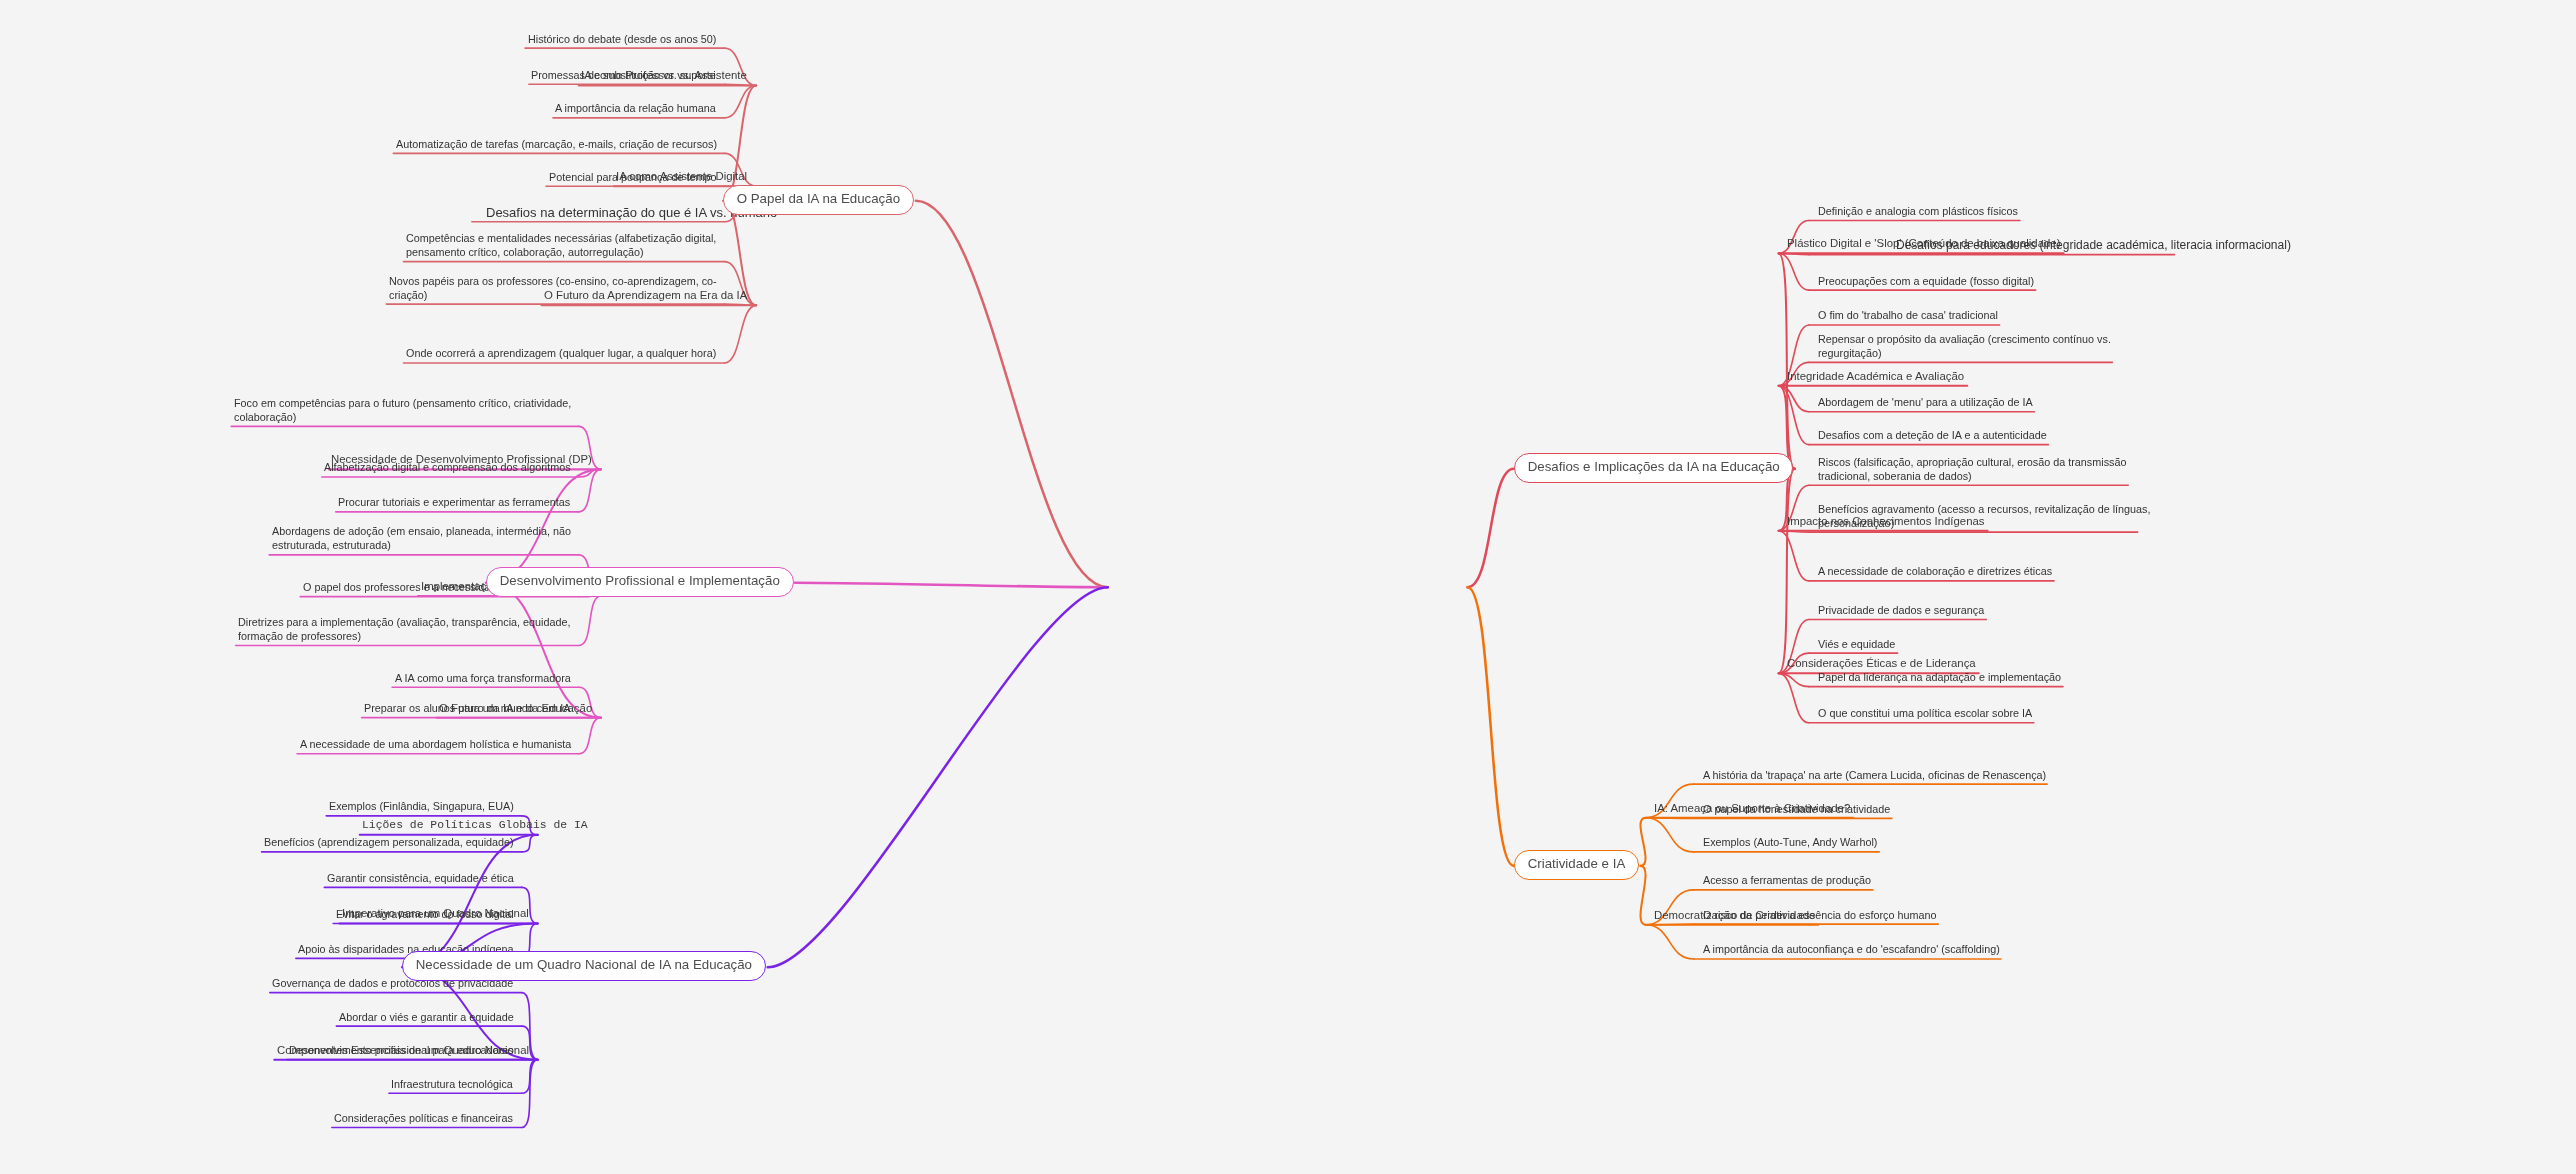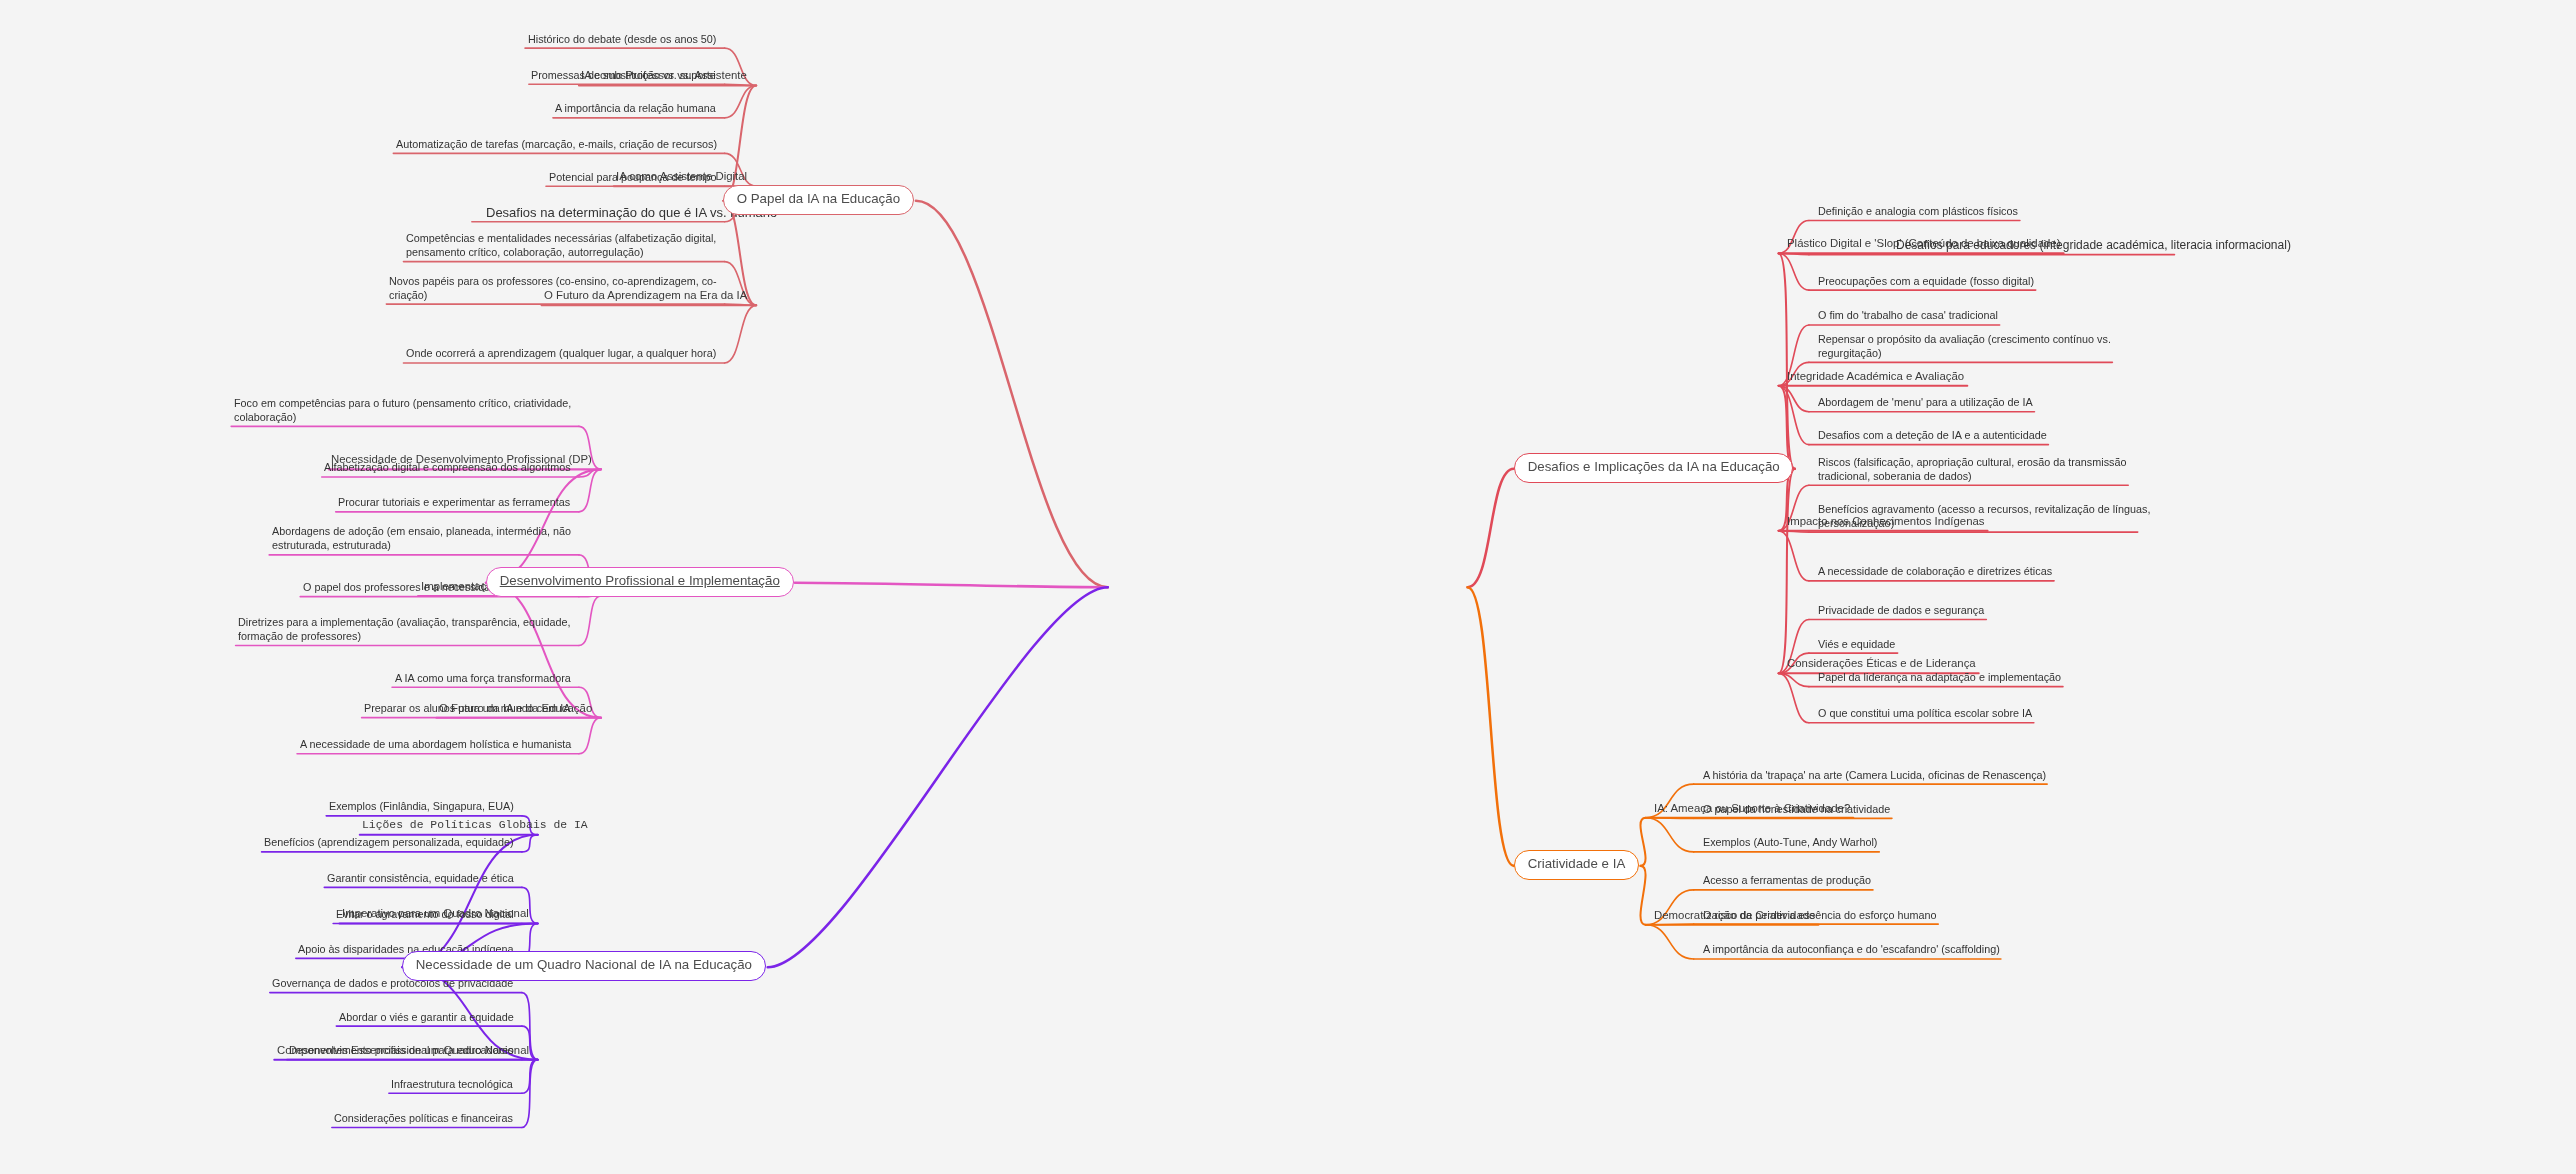--- a/index.html
+++ b/index.html
@@ -230,21 +230,21 @@
       <div class="label" style="font-size: 11.4px; left: 616px; top: 169px;">IA como Assistente Digital</div>
       <div class="label l3" style="font-size: 10.8px; left: 396px; top: 137px;">Automatização de tarefas (marcação, e-mails, criação de recursos)</div>
       <div class="label l3" style="font-size: 10.8px; left: 549px; top: 170px;">Potencial para poupança de tempo</div>
       <div class="label l3" style="font-size: 13px; left: 486px; top: 205px;">Desafios na determinação do que é IA vs. humano</div>
       <div class="label" style="font-size: 11.4px; left: 544px; top: 288px;">O Futuro da Aprendizagem na Era da IA</div>
       <div class="label l3" style="font-size: 10.8px; left: 406px; top: 231px;">Competências e mentalidades necessárias (alfabetização digital,
 pensamento crítico, colaboração, autorregulação)</div>
       <div class="label l3" style="font-size: 10.8px; left: 389px; top: 274px;">Novos papéis para os professores (co-ensino, co-aprendizagem, co-
 criação)</div>
       <div class="label l3" style="font-size: 10.8px; left: 406px; top: 346px;">Onde ocorrerá a aprendizagem (qualquer lugar, a qualquer hora)</div>
-      <div class="pill" style="border-color: rgb(227, 86, 194); left: 486px; top: 567px; text-decoration: underline;">Desenvolvimento Profissional e Implementação</div>
+      <div class="pill" style="border-color: rgb(227, 86, 194); left: 486px; top: 567px;">Desenvolvimento Profissional e Implementação</div>
       <div class="label" style="font-size: 11.4px; left: 331px; top: 452px;">Necessidade de Desenvolvimento Profissional (DP)</div>
       <div class="label l3" style="font-size: 10.8px; left: 234px; top: 396px;">Foco em competências para o futuro (pensamento crítico, criatividade,
 colaboração)</div>
       <div class="label l3" style="font-size: 10.8px; left: 324px; top: 460px;">Alfabetização digital e compreensão dos algoritmos</div>
       <div class="label l3" style="font-size: 10.8px; left: 338px; top: 495px;">Procurar tutoriais e experimentar as ferramentas</div>
       <div class="label" style="font-size: 11.4px; left: 421px; top: 579px;">Implementação de IA nas Escolas</div>
       <div class="label l3" style="font-size: 10.8px; left: 272px; top: 524px;">Abordagens de adoção (em ensaio, planeada, intermédia, não
 estruturada, estruturada)</div>
       <div class="label l3" style="font-size: 10.8px; left: 303px; top: 580px;">O papel dos professores e a necessidade de autonomia</div>
       <div class="label l3" style="font-size: 10.8px; left: 238px; top: 615px;">Diretrizes para a implementação (avaliação, transparência, equidade,

